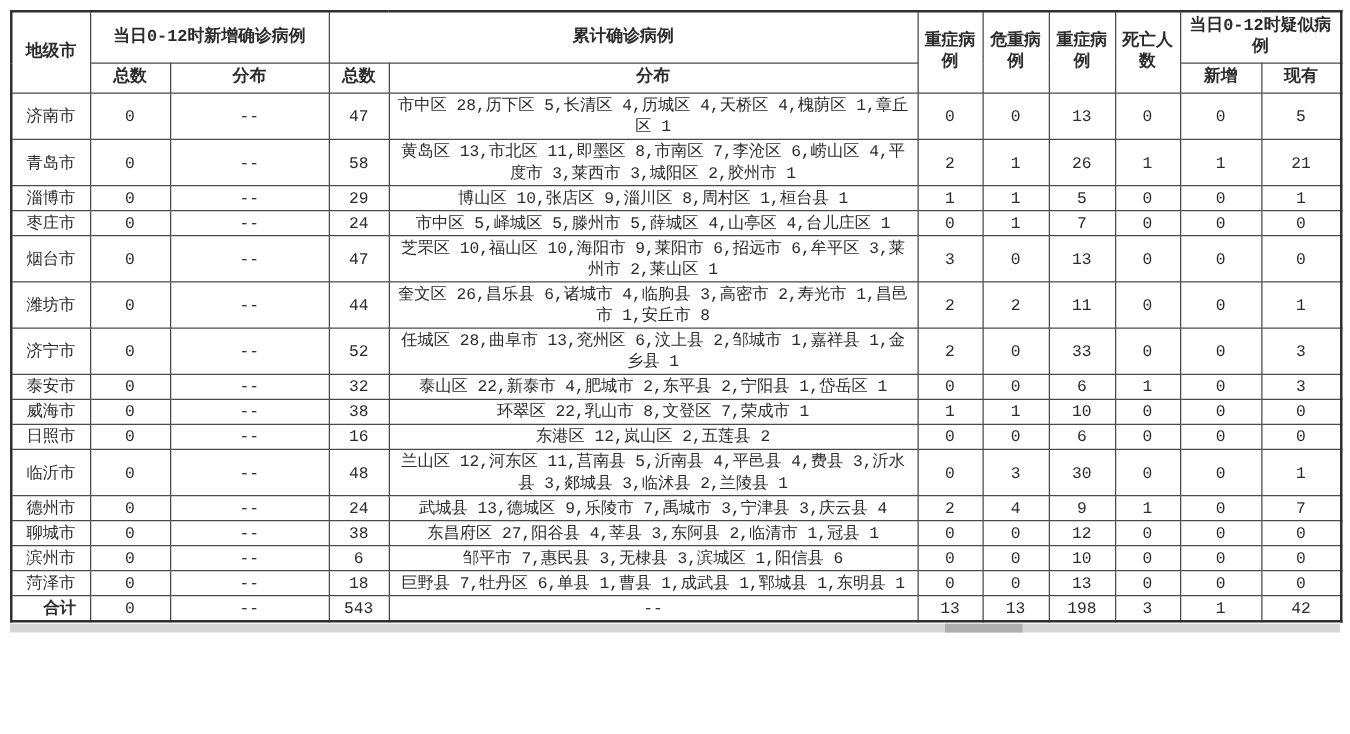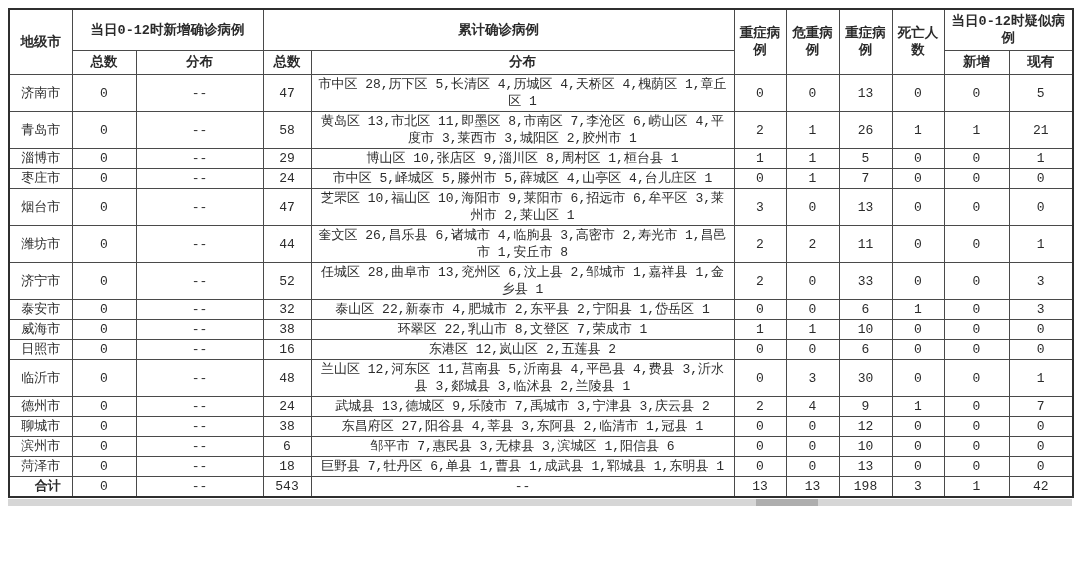--- a/index.html
+++ b/index.html
@@ -244,21 +244,21 @@
           <td>30</td>
           <td>0</td>
           <td>0</td>
           <td>1</td>
         </tr>
         <tr>
           <td class="city-cell">德州市</td>
           <td>0</td>
           <td class="dist dash">--</td>
           <td>24</td>
-          <td class="dist">武城县 13,德城区 9,乐陵市 7,禹城市 3,宁津县 3,庆云县 2</td>
+          <td class="dist">武城县 13,德城区 9,乐陵市 7,禹城市 3,宁津县 3,庆云县 4</td>
           <td>2</td>
           <td>4</td>
           <td>9</td>
           <td>1</td>
           <td>0</td>
           <td>7</td>
         </tr>
         <tr>
           <td class="city-cell">聊城市</td>
           <td>0</td>

